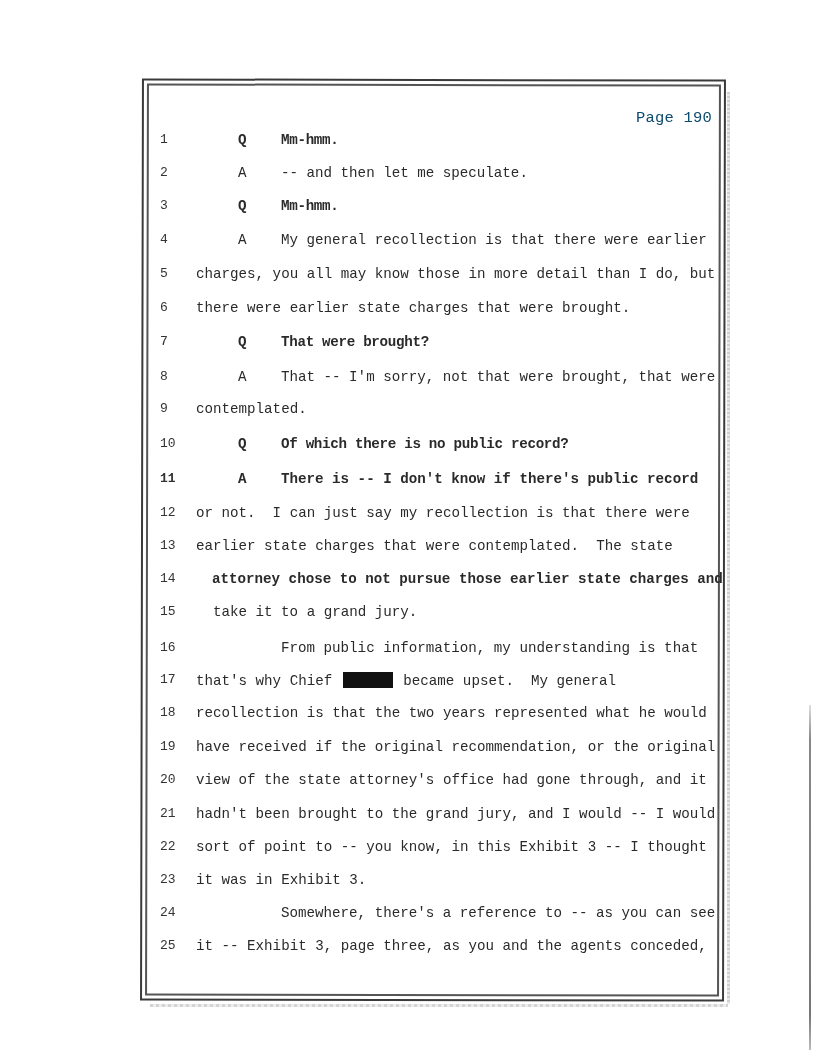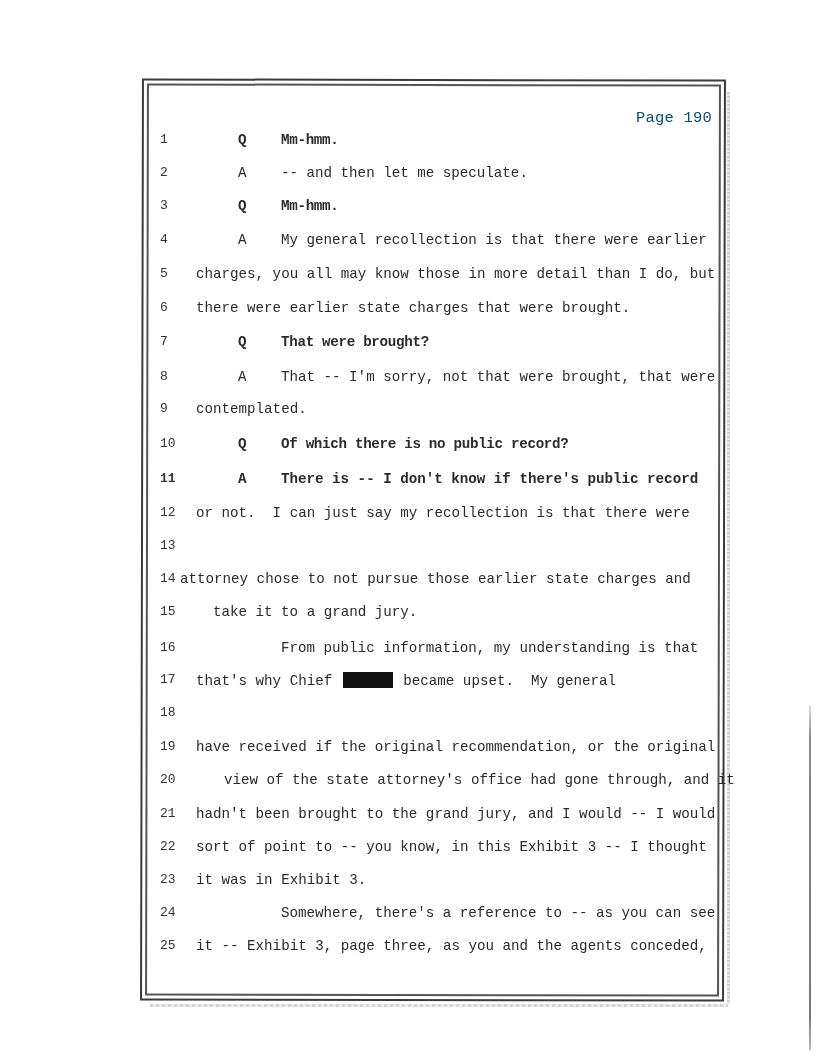--- a/index.html
+++ b/index.html
@@ -64,26 +64,26 @@
     <div class="line" style="top: 198px;"><span class="ln">3</span><span class="spk q">Q</span><span class="txt q" style="left: 281px;"><span>Mm-hmm.</span></span></div>
     <div class="line" style="top: 232px;"><span class="ln">4</span><span class="spk a">A</span><span class="txt a" style="left: 281px;"><span>My general recollection is that there were earlier</span></span></div>
     <div class="line" style="top: 266px;"><span class="ln">5</span><span class="txt a" style="left: 196px;"><span>charges, you all may know those in more detail than I do, but</span></span></div>
     <div class="line" style="top: 300px;"><span class="ln">6</span><span class="txt a" style="left: 196px;"><span>there were earlier state charges that were brought.</span></span></div>
     <div class="line" style="top: 334px;"><span class="ln">7</span><span class="spk q">Q</span><span class="txt q" style="left: 281px;"><span>That were brought?</span></span></div>
     <div class="line" style="top: 369px;"><span class="ln">8</span><span class="spk a">A</span><span class="txt a" style="left: 281px;"><span>That -- I'm sorry, not that were brought, that were</span></span></div>
     <div class="line" style="top: 401px;"><span class="ln">9</span><span class="txt a" style="left: 196px;"><span>contemplated.</span></span></div>
     <div class="line" style="top: 436px;"><span class="ln">10</span><span class="spk q">Q</span><span class="txt q" style="left: 281px;"><span>Of which there is no public record?</span></span></div>
     <div class="line" style="top: 471px; font-weight: bold;"><span class="ln">11</span><span class="spk a">A</span><span class="txt a" style="left: 281px;"><span>There is -- I don't know if there's public record</span></span></div>
     <div class="line" style="top: 505px;"><span class="ln">12</span><span class="txt a" style="left: 196px;"><span>or not.  I can just say my recollection is that there were</span></span></div>
-    <div class="line" style="top: 538px;"><span class="ln">13</span></div>
-    <div class="line" style="top: 571px;"><span class="ln">14</span><span class="txt a" style="left: 180px;"><span>attorney chose to not pursue those earlier state charges and</span></span></div>
+    <div class="line" style="top: 538px;"><span class="ln">13</span><span class="txt a" style="left: 196px;"><span>earlier state charges that were contemplated.  The state</span></span></div>
+    <div class="line" style="top: 571px;"><span class="ln">14</span><span class="txt a" style="left: 212px; font-weight: bold;"><span>attorney chose to not pursue those earlier state charges and</span></span></div>
     <div class="line" style="top: 604px;"><span class="ln">15</span><span class="txt a" style="left: 213px;"><span>take it to a grand jury.</span></span></div>
     <div class="line" style="top: 640px;"><span class="ln">16</span><span class="txt a" style="left: 281px;"><span>From public information, my understanding is that</span></span></div>
     <div class="line" style="top: 672px;"><span class="ln">17</span><span class="txt a" style="left: 196px;"><span>that's why Chief</span> <span class="redact"></span> <span>became upset.  My general</span></span></div>
-    <div class="line" style="top: 705px;"><span class="ln">18</span></div>
+    <div class="line" style="top: 705px;"><span class="ln">18</span><span class="txt a" style="left: 196px;"><span>recollection is that the two years represented what he would</span></span></div>
     <div class="line" style="top: 739px;"><span class="ln">19</span><span class="txt a" style="left: 196px;"><span>have received if the original recommendation, or the original</span></span></div>
-    <div class="line" style="top: 772px;"><span class="ln">20</span><span class="txt a" style="left: 196px; margin-left: 28px;"><span>view of the state attorney's office had gone through, and it</span></span></div>
+    <div class="line" style="top: 772px;"><span class="ln">20</span><span class="txt a" style="left: 196px;"><span>view of the state attorney's office had gone through, and it</span></span></div>
     <div class="line" style="top: 806px;"><span class="ln">21</span><span class="txt a" style="left: 196px;"><span>hadn't been brought to the grand jury, and I would -- I would</span></span></div>
     <div class="line" style="top: 839px;"><span class="ln">22</span><span class="txt a" style="left: 196px;"><span>sort of point to -- you know, in this Exhibit 3 -- I thought</span></span></div>
     <div class="line" style="top: 872px;"><span class="ln">23</span><span class="txt a" style="left: 196px;"><span>it was in Exhibit 3.</span></span></div>
     <div class="line" style="top: 905px;"><span class="ln">24</span><span class="txt a" style="left: 281px;"><span>Somewhere, there's a reference to -- as you can see</span></span></div>
     <div class="line" style="top: 938px;"><span class="ln">25</span><span class="txt a" style="left: 196px;"><span>it -- Exhibit 3, page three, as you and the agents conceded,</span></span></div>
   </div>
 
 </body></html>

